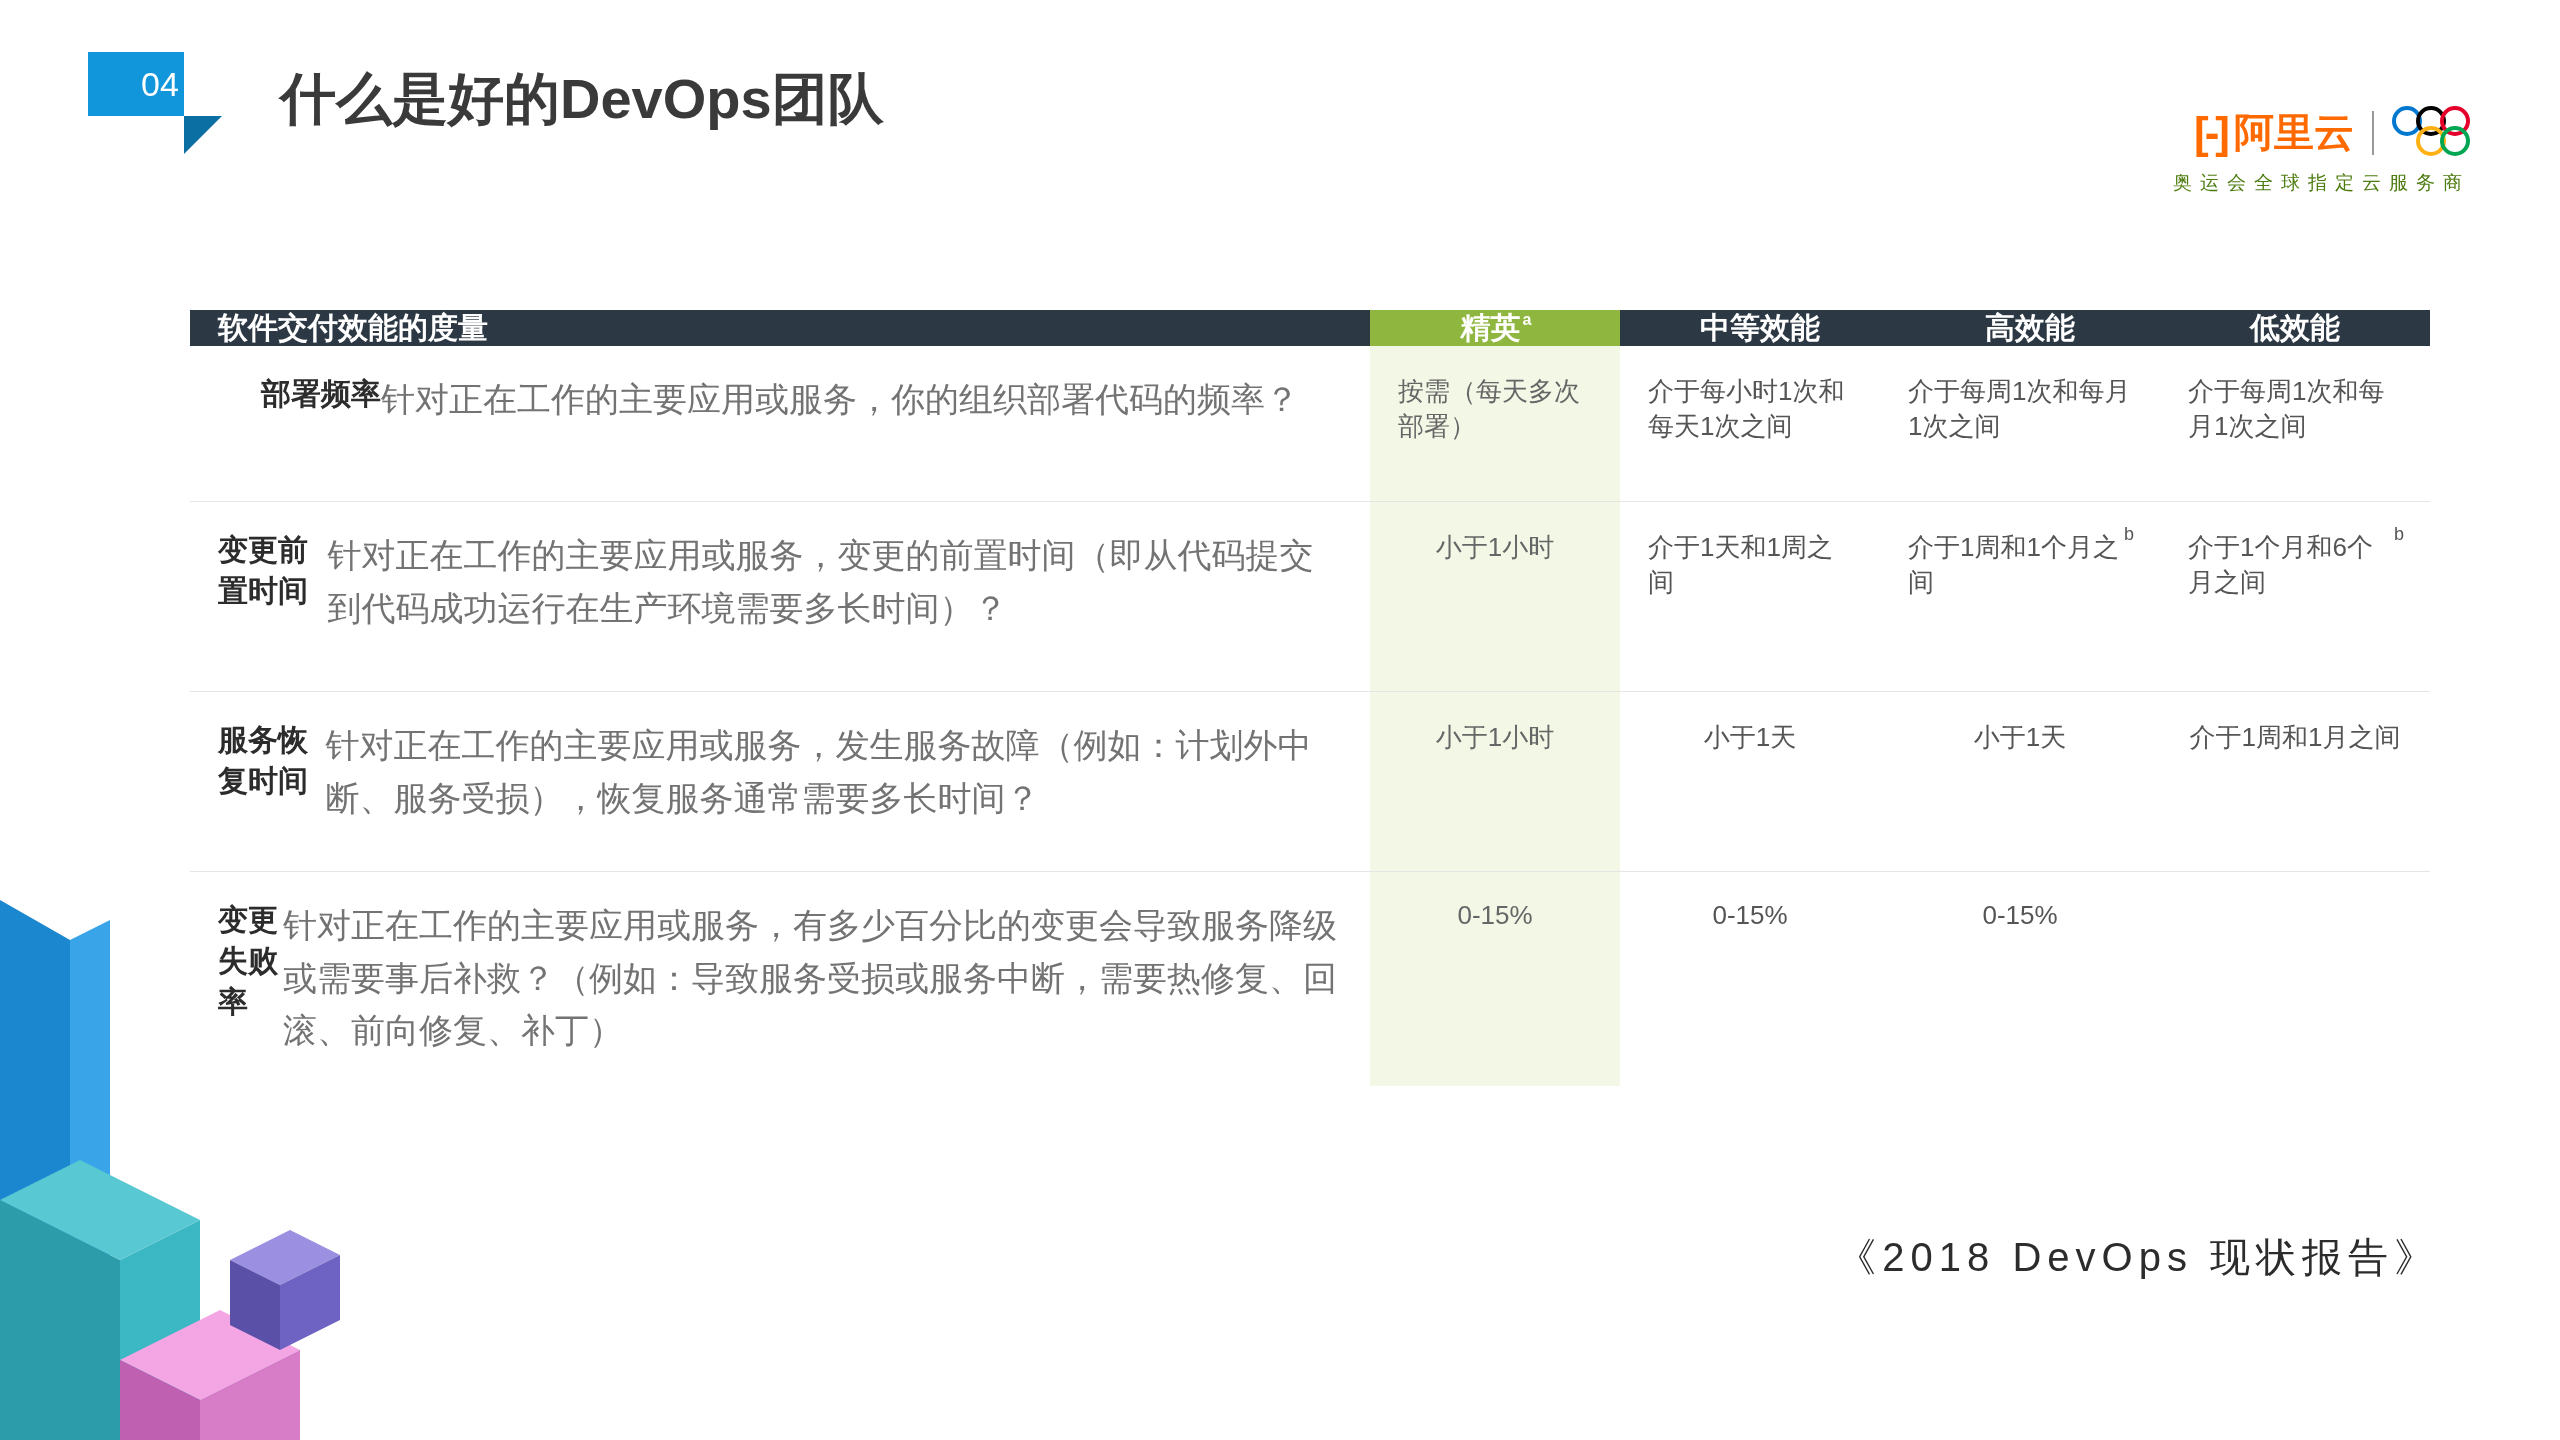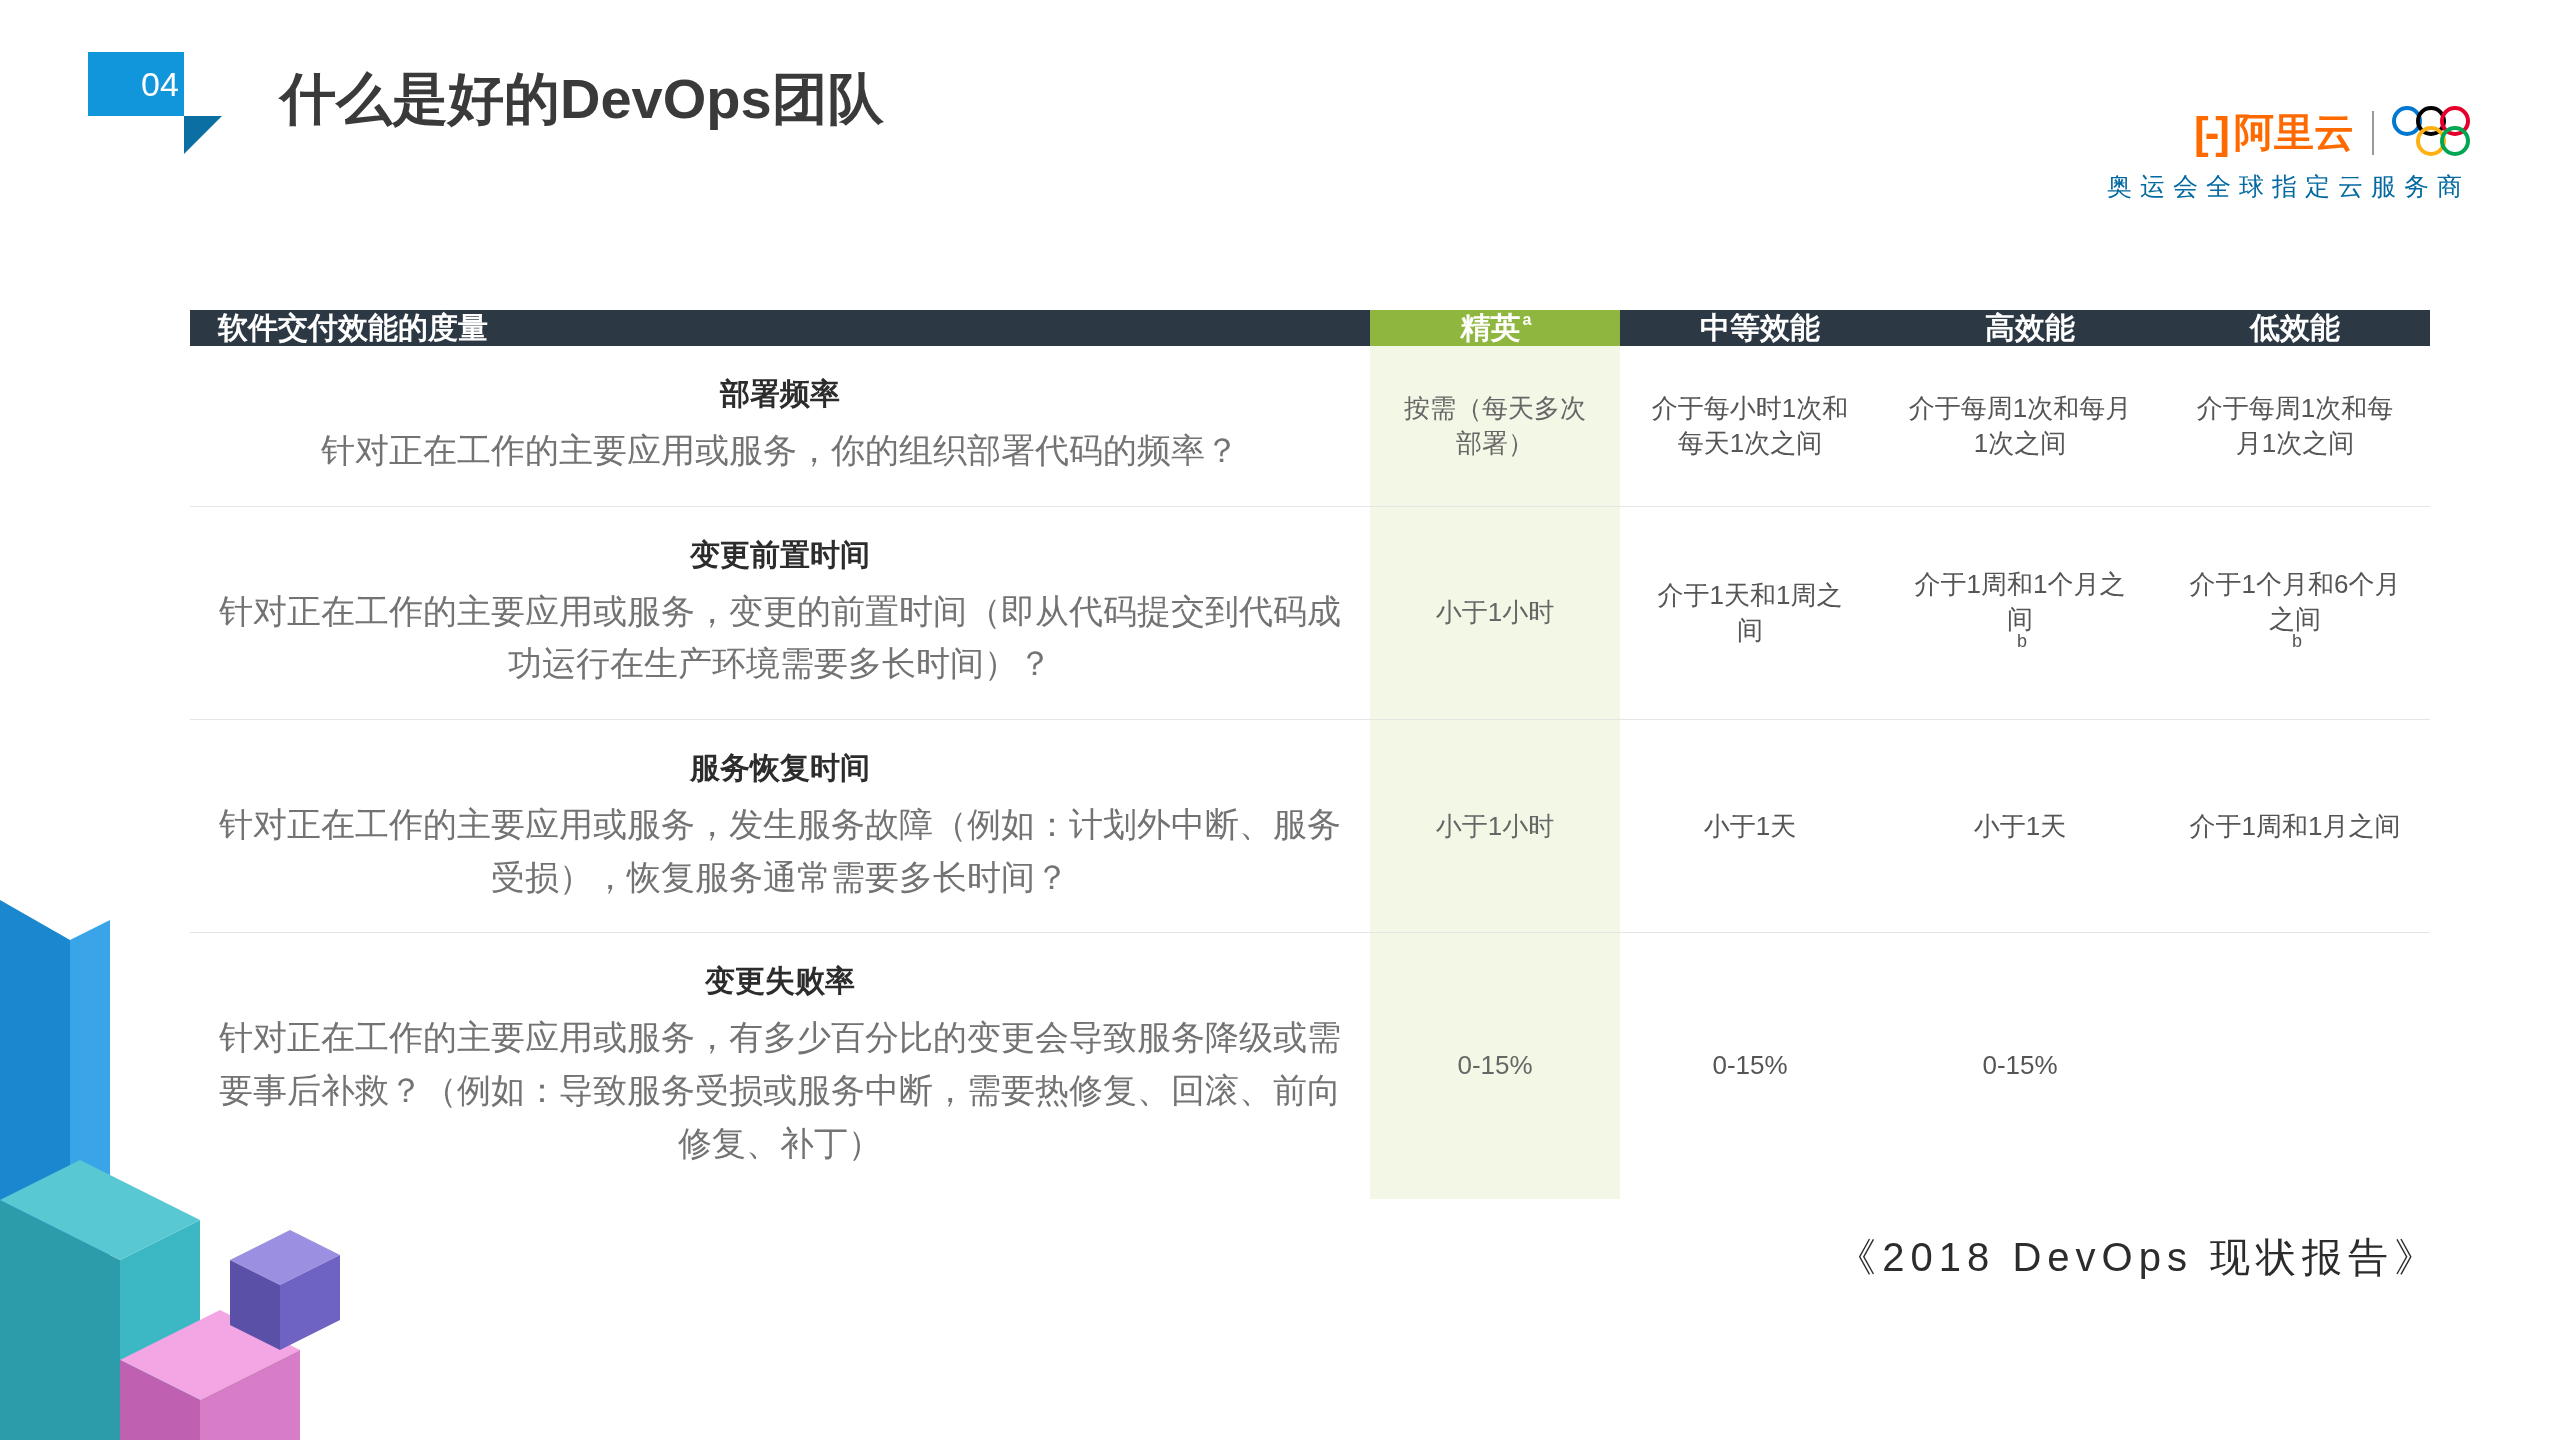--- a/index.html
+++ b/index.html
@@ -87,22 +87,22 @@
     display: flex;
     gap: -6px;
     align-items:center;
   }
   .ring { width: 30px; height: 30px; border: 4px solid; border-radius: 50%; display:inline-block; }
   .ring.blue{border-color:#0078d0;} .ring.black{border-color:#000;} .ring.red{border-color:#e4002b;}
   .ring.yellow{border-color:#ffb114;} .ring.green{border-color:#00a651;}
   .olympic .row2{margin-top:-14px; margin-left:18px;}
   .logo-sub {
     margin-top: 10px;
-    font-size: 25px;
-    color: #0369a1;
+    font-size: 19px;
+    color: #4d7c0f;
     letter-spacing: 8px;
   }
 
   
   .table-wrap {
     position: absolute;
     top: 278px;
     left: 190px;
     width: 2240px;
   }
@@ -130,23 +130,22 @@
     display: flex;
     border-bottom: 1px solid #e5e5e5;
     min-height: 156px;
   }
   .trow:last-child{border-bottom:none; min-height:200px;}
   .td {
     padding: 28px 28px 28px 28px;
     font-size: 26px;
     color: #555;
     display:flex;
-    flex-direction:column;
+    flex-direction:row;
     justify-content:center;
-    text-align:center;
   }
   .td-metric { width: 1180px; }
   .td-metric .mtitle { font-size: 30px; font-weight: 700; color: #2c2c2c; margin-bottom: 10px; }
   .td-metric .mdesc  { font-size: 34px; color: #737373; line-height: 1.55; font-family: Liberation Serif, serif; }
   .td-elite { width: 250px; background: #f2f7e6; color:#666;}
   .td-high  { width: 260px; }
   .td-mid   { width: 280px; }
   .td-low   { width: 270px; }
   .sup-b { font-size:18px; position:relative; top:-6px; left:2px;}
 

